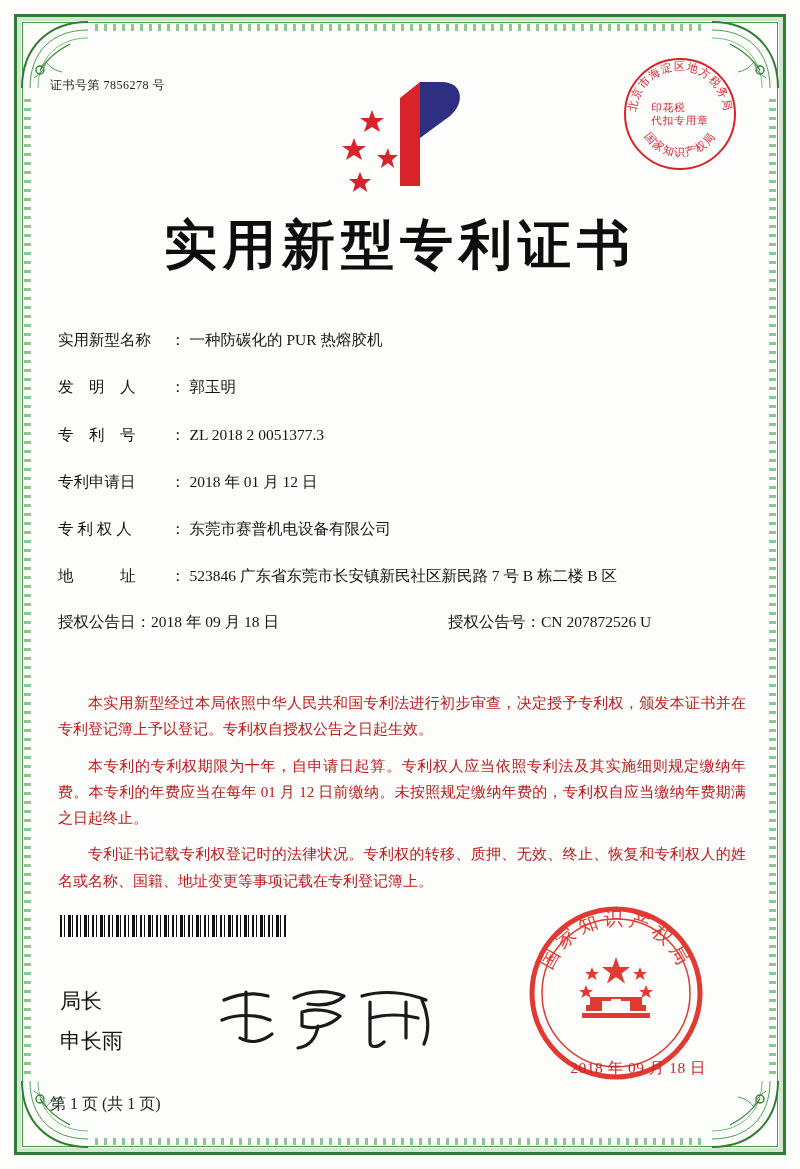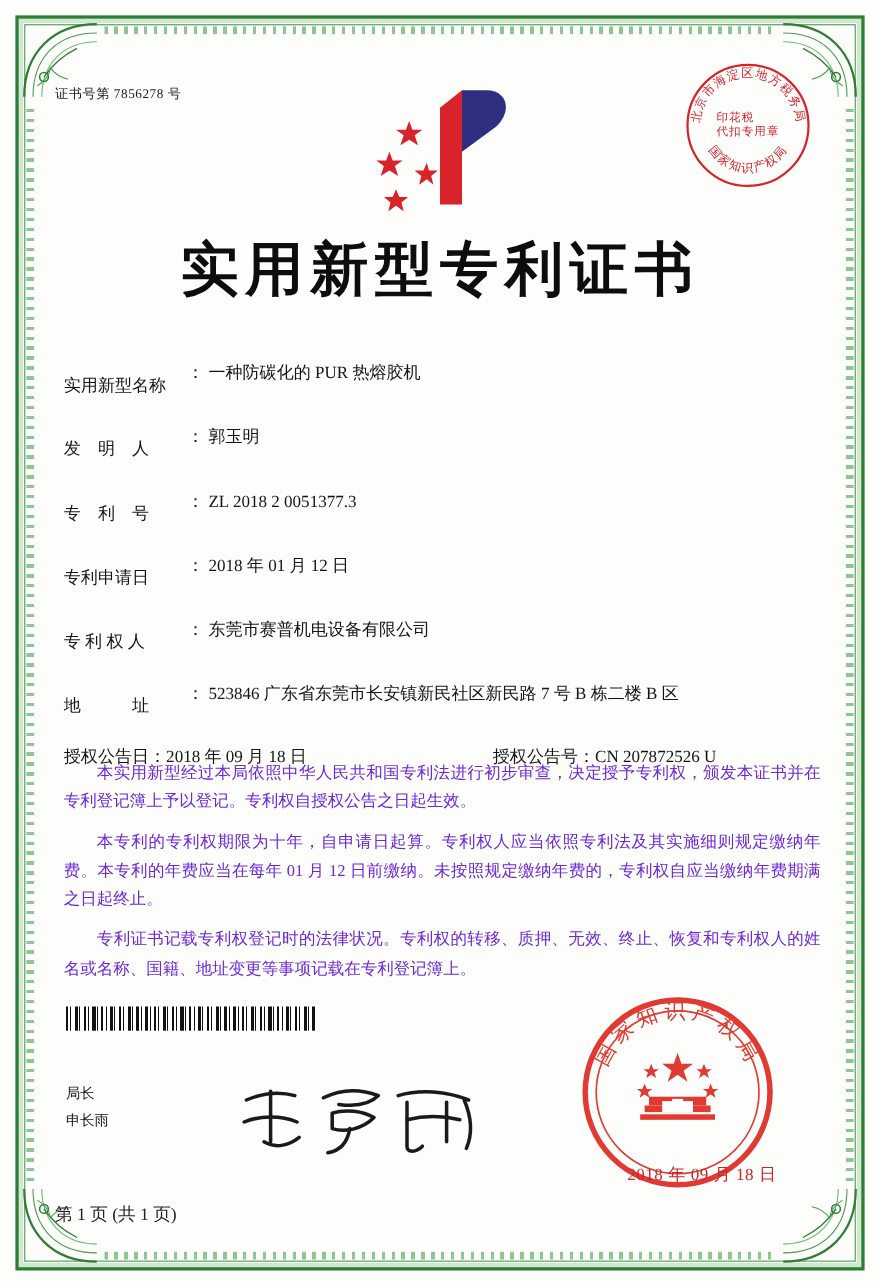--- a/index.html
+++ b/index.html
@@ -141,21 +141,20 @@
     display: flex;
     align-items: flex-start;
     margin-bottom: 24px;
     line-height: 1.5;
   }
   .row .label {
     width: 112px;
     flex: 0 0 112px;
     letter-spacing: 0px;
     white-space: nowrap;
-    margin-top: 11px;
   }
   .row .colon { margin: 0 4px 0 0; }
   .row .value {
     flex: 1;
     word-break: break-all;
     font-family: Liberation Serif, serif;
   }
   .row-two {
     display: flex;
     margin-bottom: 12px;
@@ -166,21 +165,21 @@
   }
   .row-two .half.first { width: 390px; }
 
   
   .paras {
     position: absolute;
     left: 8px; top: 640px;
     width: 688px;
     font-size: 15px;
     line-height: 1.75;
-    color: #6d28d9;
+    color: #b91c1c;
     text-align: justify;
   }
   .paras p {
     margin: 0 0 10px 0;
     text-indent: 2em;
   }
 
   
   .barcode {
     position: absolute;
@@ -190,21 +189,21 @@
       #111 0px, #111 2px, #fff 2px, #fff 4px,
       #111 4px, #111 5px, #fff 5px, #fff 8px,
       #111 8px, #111 11px, #fff 11px, #fff 12px,
       #111 12px, #111 13px, #fff 13px, #fff 16px);
   }
 
   
   .sig-title {
     position: absolute;
     left: 10px; top: 932px;
-    font-size: 13px;
+    font-size: 21px;
     line-height: 1.9;
     color: #141414;
   }
   .sig-hand {
     position: absolute;
     left: 160px; top: 930px;
     width: 240px; height: 72px;
   }
 
   

